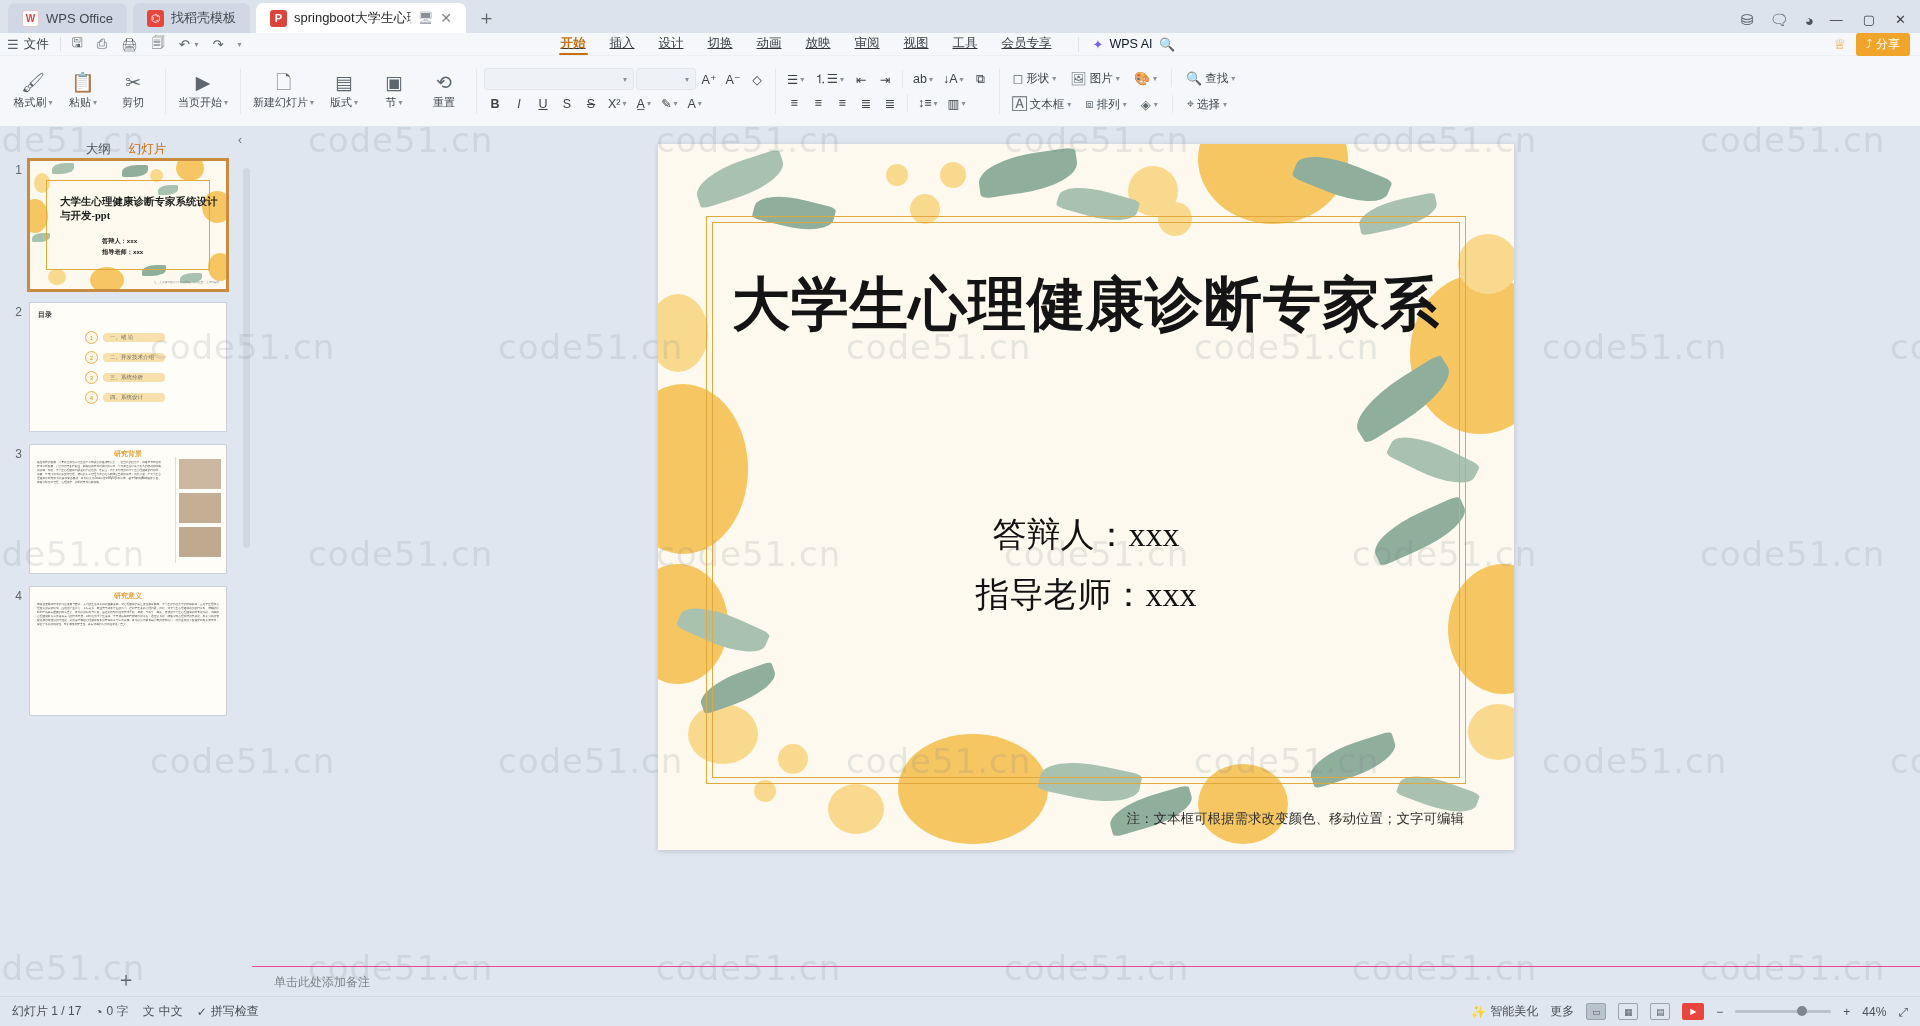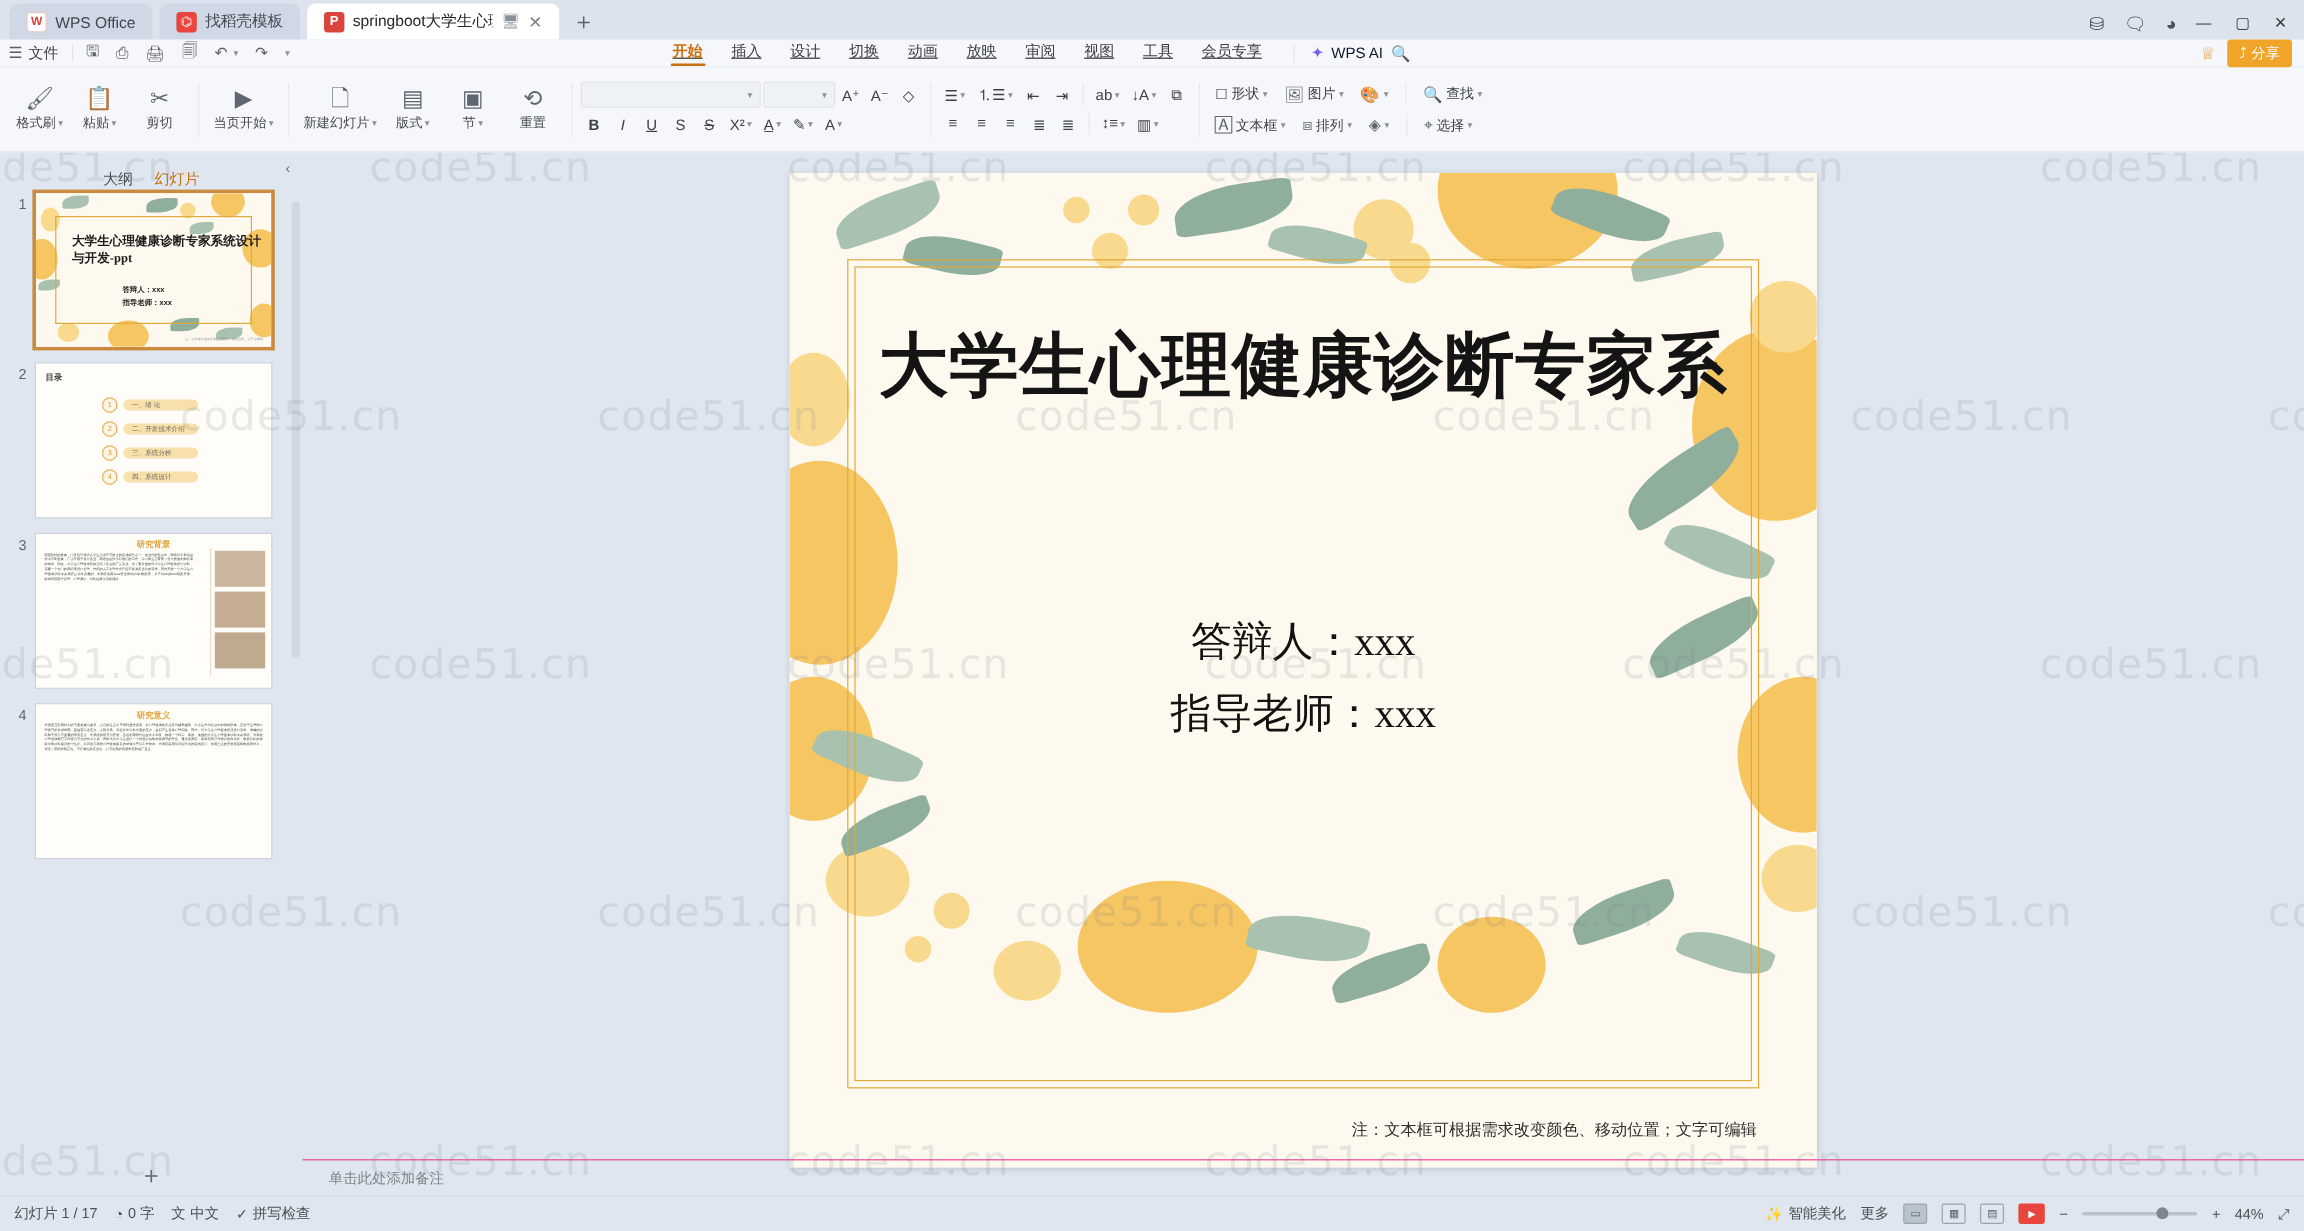--- a/index.html
+++ b/index.html
@@ -154,21 +154,21 @@
   
   .s34-hdr { position:absolute; left:50%; transform:translateX(-50%); top:4px; font-size:7px; font-weight:bold; color:#e0a33c;}
   .s34-text { position:absolute; font-size:2.7px; line-height:1.45; color:#4a4a4a; text-align:justify;}
   .s34-img { position:absolute; background:#d9c9b3; }
   .addslide { height:34px; display:flex; align-items:center; justify-content:center; font-size:20px; color:#5e656c;}
   .vscroll { position:absolute; right:2px; top:40px; width:7px; height:380px; background:#cfd7e1; border-radius:4px;}
 
   
   .editor { flex:1; position:relative; display:flex; flex-direction:column; align-items:center; background:#dfe6ef; }
   .slidecanvas {
-    width:856px; height:829px; margin-top:16px; background:#fdf9ee; position:relative; overflow:hidden;
+    width:856px; height:706px; margin-top:16px; background:#fdf9ee; position:relative; overflow:hidden;
     box-shadow:0 1px 5px rgba(60,70,85,0.22);
   }
   .notes { position:absolute; bottom:0; left:0; right:0; height:30px; border-top:1px solid #ec4899; }
   .notes span { position:absolute; left:22px; top:7px; font-size:12px; color:#7d848b;}
 
   .main-title {
     position:absolute; left:0; right:0; top:122px; text-align:center;
     font-family:"Liberation Serif","DejaVu Serif",serif; font-weight:bold; color:#141414;
     font-size:58px; line-height:1.33; letter-spacing:1px;
   }

